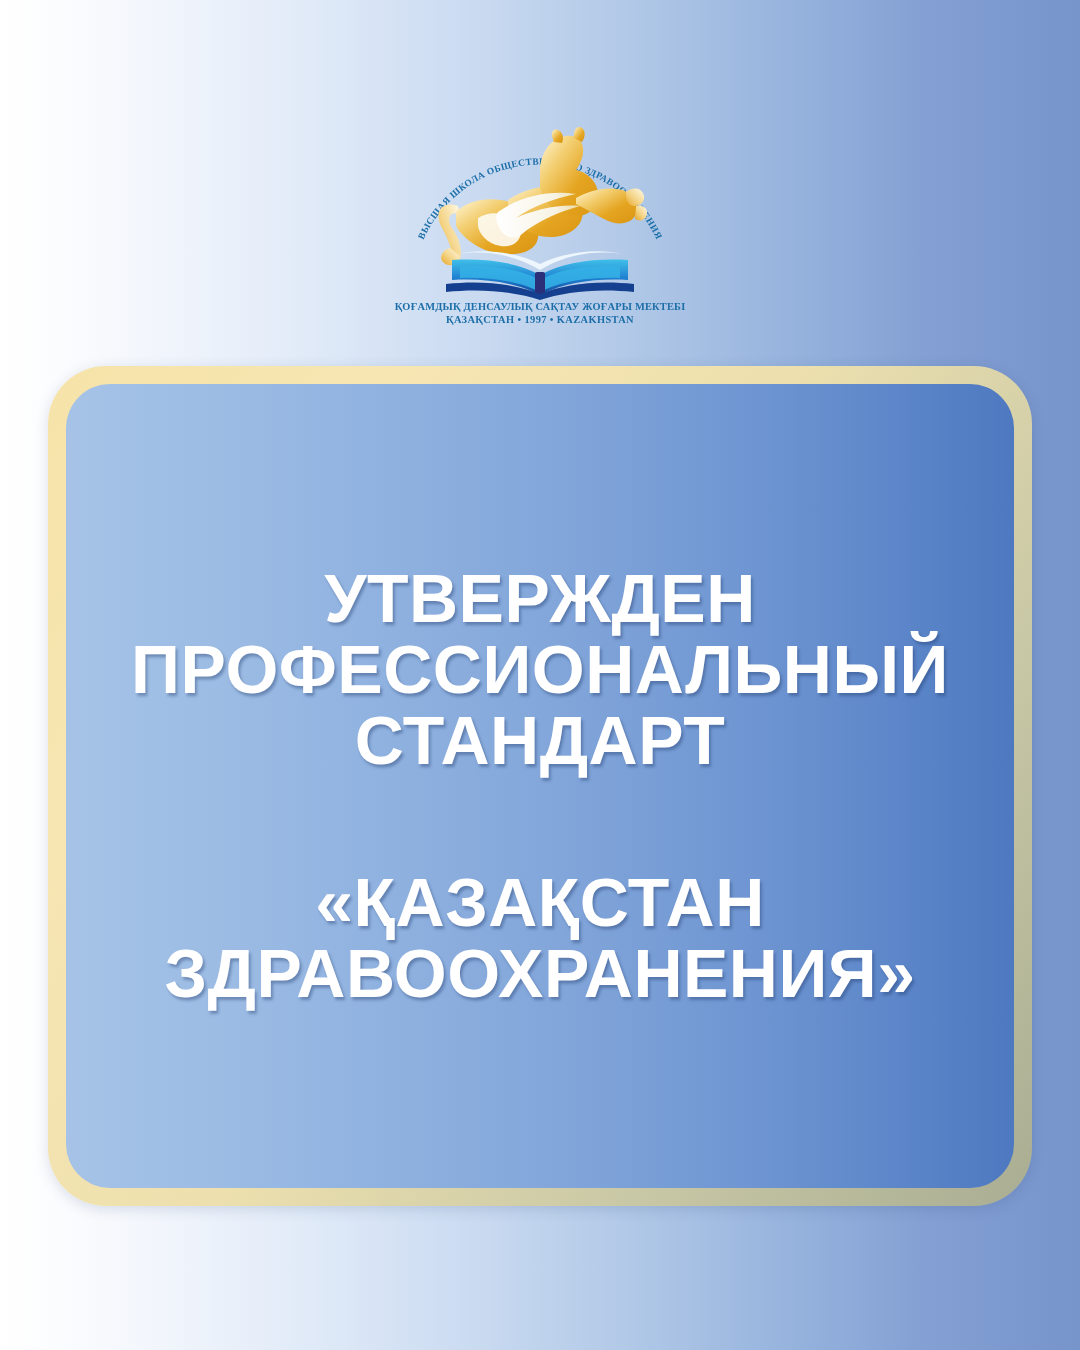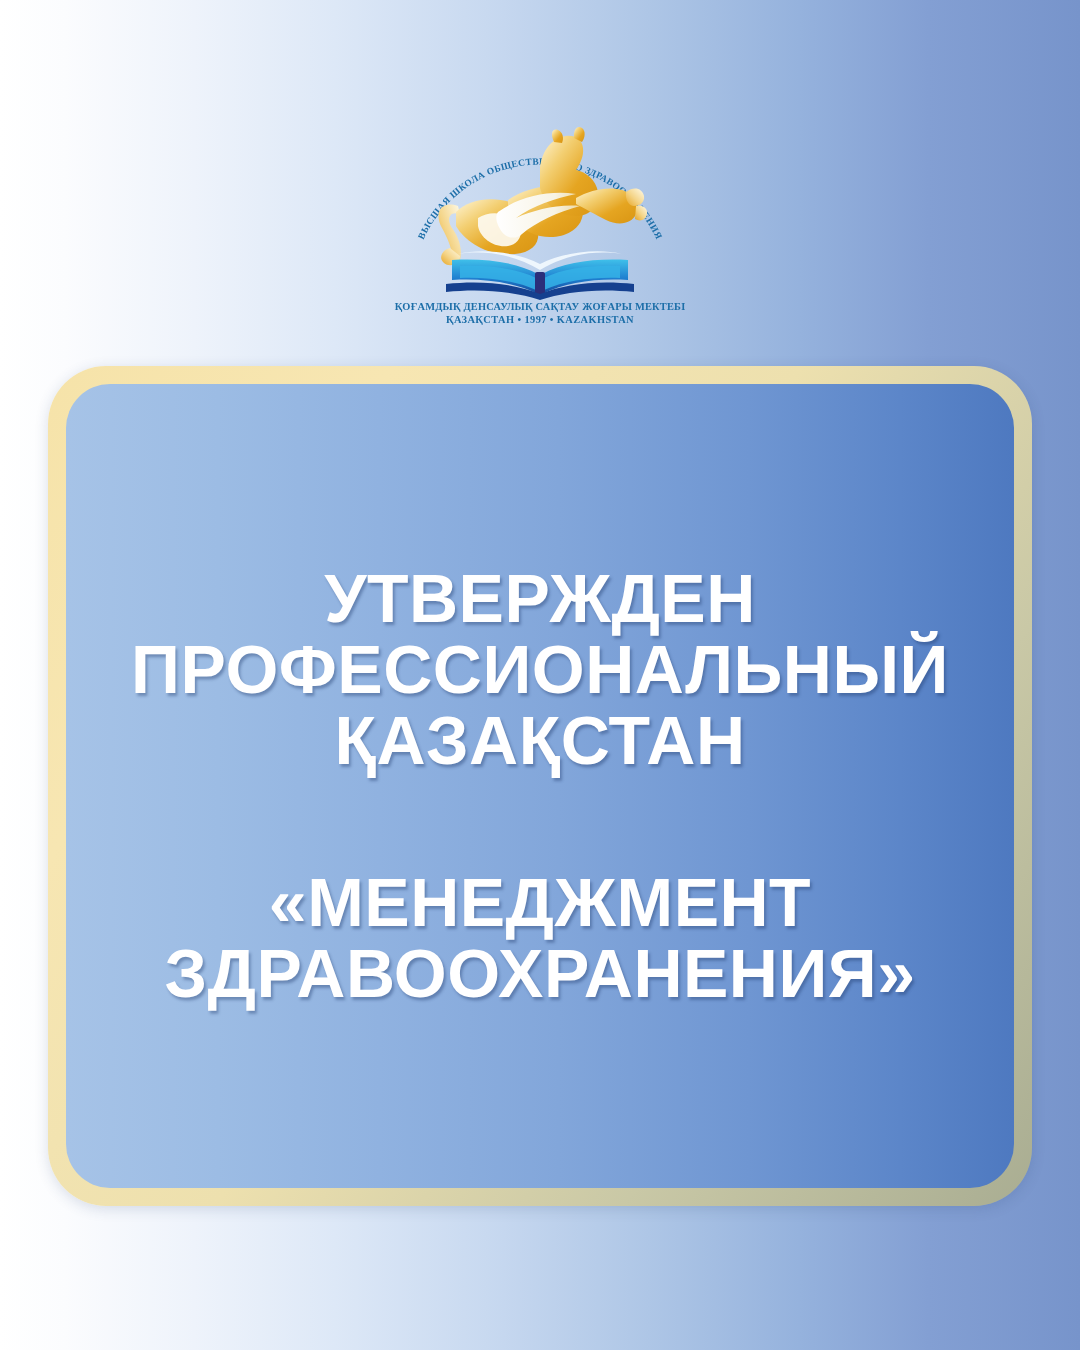--- a/index.html
+++ b/index.html
@@ -207,20 +207,20 @@
         <text x="150" y="235" text-anchor="middle" font-family="'Liberation Serif', serif" font-size="10.4" font-weight="bold" fill="#1c6ea8" letter-spacing="0.4">ҚАЗАҚСТАН • 1997 • KAZAKHSTAN</text>
       </svg>
     </div>
   </div>
 
   <div class="card-outer">
     <div class="card-inner">
       <div class="headline-block">
         <p class="headline">УТВЕРЖДЕН
 ПРОФЕССИОНАЛЬНЫЙ
-ҚАЗАҚСТАН</p>
-        <p class="headline second">«МЕНЕДЖМЕНТ
+СТАНДАРТ</p>
+        <p class="headline second">«ҚАЗАҚСТАН
 ЗДРАВООХРАНЕНИЯ»</p>
       </div>
     </div>
   </div>
 
 </div>
 
 </body></html>

